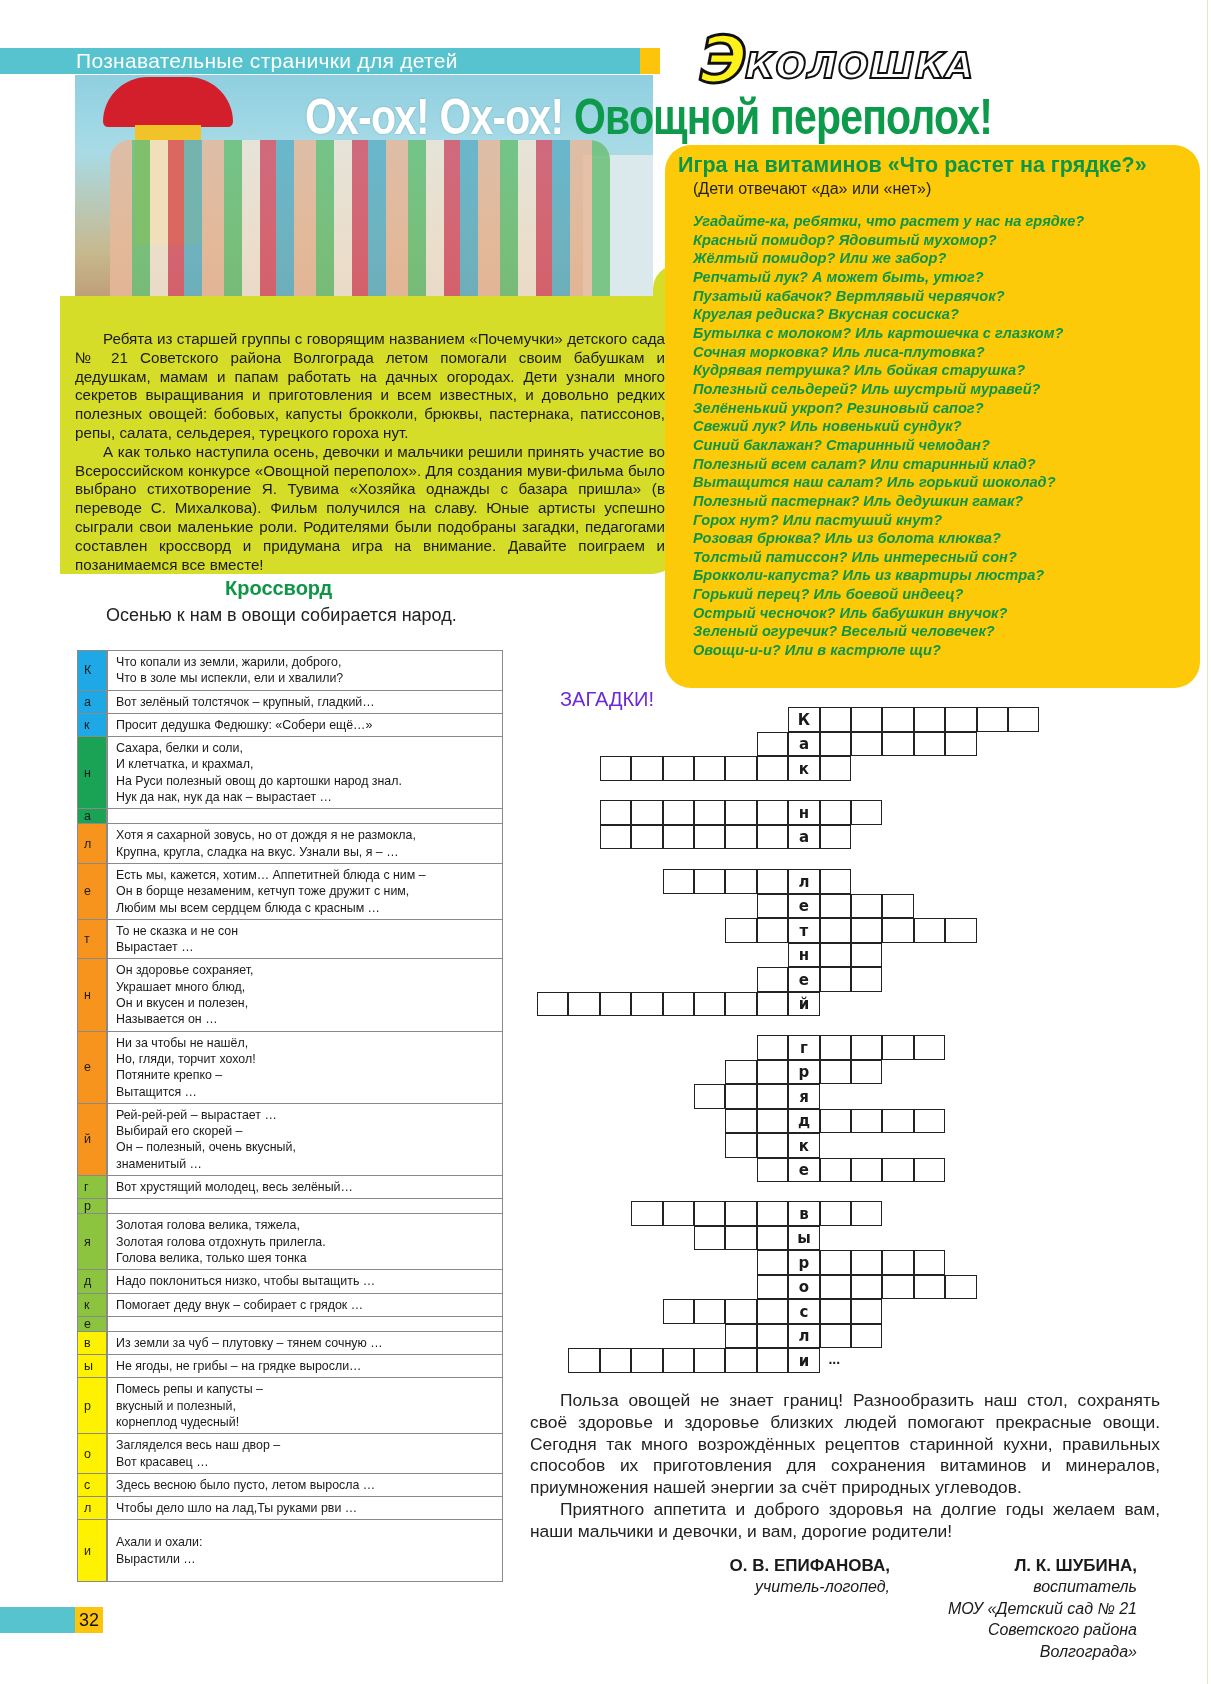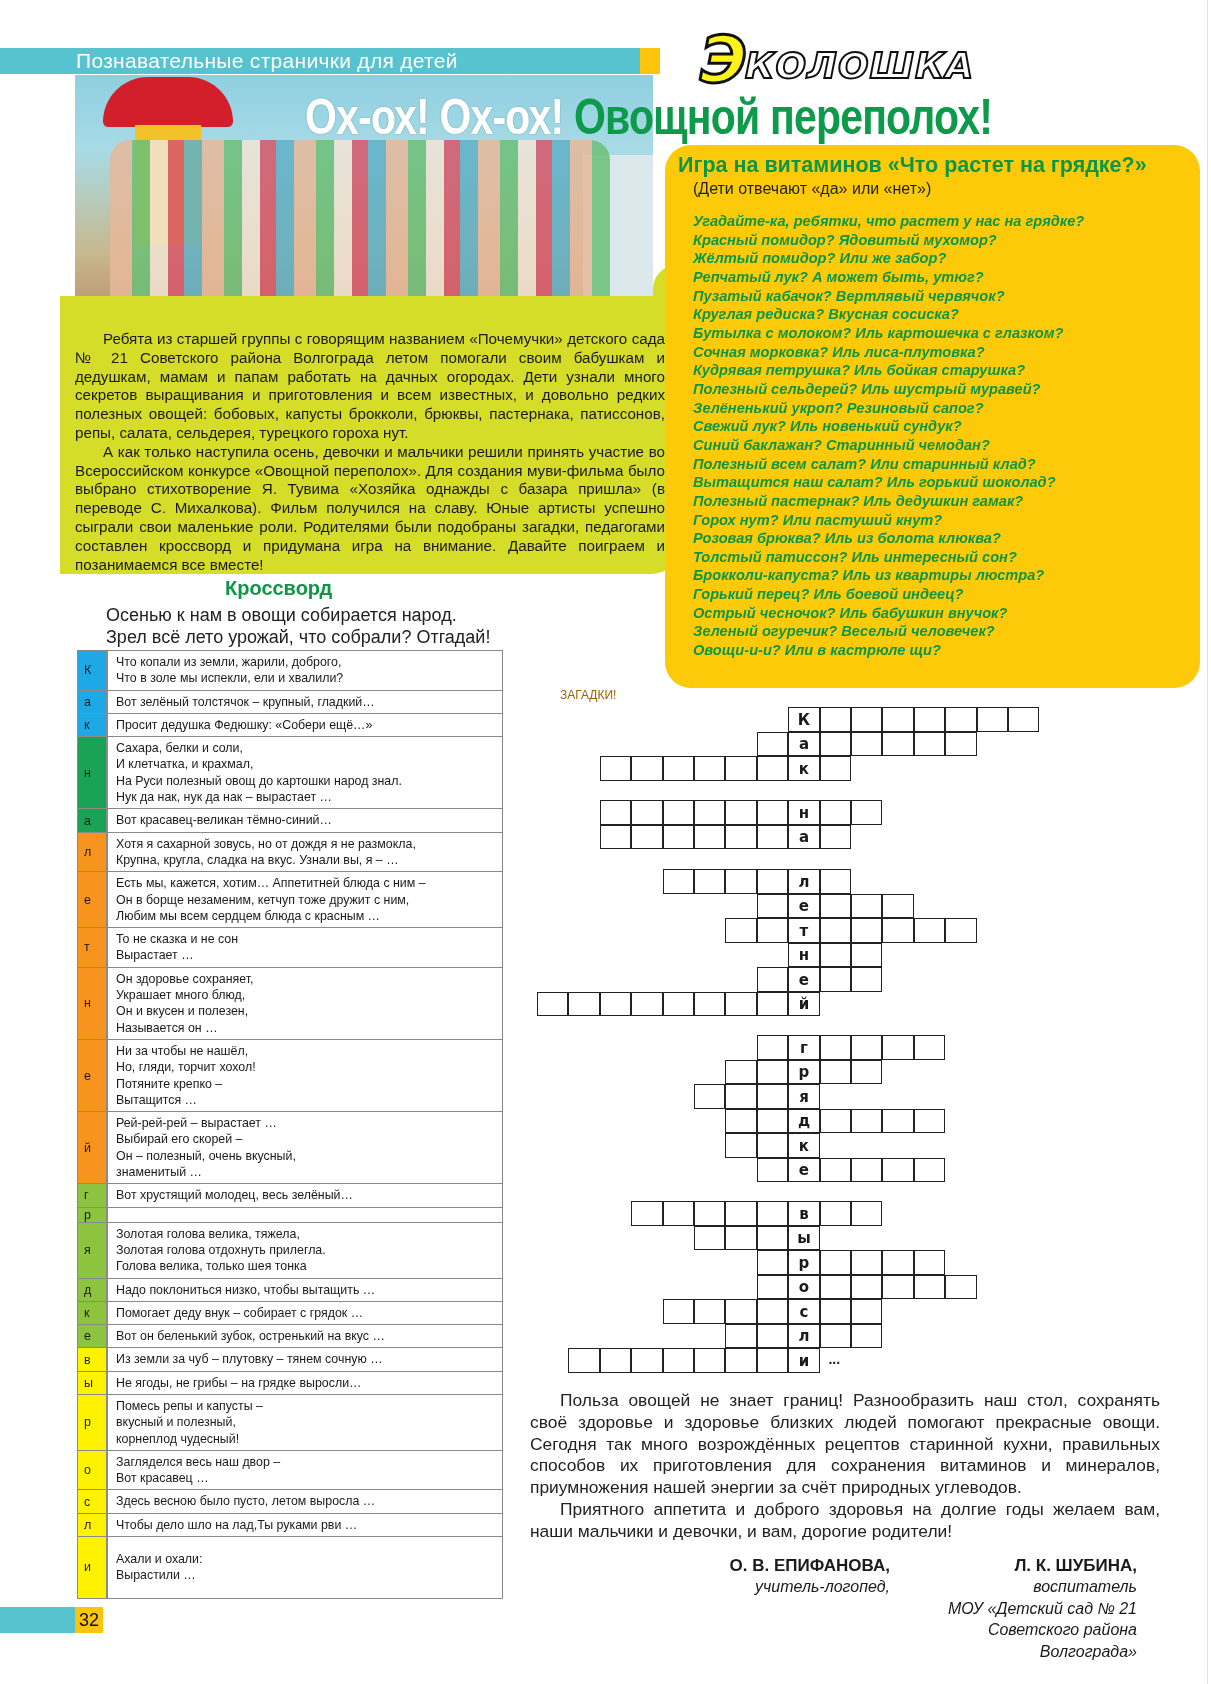--- a/index.html
+++ b/index.html
@@ -56,21 +56,21 @@
   .riddles .riddle-row:last-child { border-bottom: 1.5px solid #8a8a8a; }
   .riddle-letter { width: 30px; flex: 0 0 30px; display: flex; align-items: center; padding-left: 6px; font-size: 12.5px; border-right: 2px solid #8a8a8a; }
   .riddle-text { padding: 3px 6px 3px 8px; line-height: 16.3px; white-space: pre-line; flex: 1; }
   .c-blue { background: #1ea9e6; }
   .c-green { background: #1aa255; }
   .c-orange { background: #f7941d; }
   .c-lime { background: #8cc43f; }
   .c-yellow { background: #fff200; }
 
   
-  .zagadki { left: 560px; top: 688px; font-size: 12px; color: #a16207; }
+  .zagadki { left: 560px; top: 688px; font-size: 20px; color: #6d28d9; }
   .cw-cell { position: absolute; width: 31.4px; height: 24.5px; border: 1.5px solid #222; margin-left: -0.75px; margin-top: -0.75px;
              display: flex; align-items: center; justify-content: center; font-weight: 700; font-size: 15px; font-family: "DejaVu Sans", sans-serif; background: #fff; }
   .cw-ellipsis { position: absolute; font-size: 14px; font-weight: 700; }
 
   
   .outro { left: 530px; top: 1390px; width: 630px; font-size: 17.4px; line-height: 21.8px; text-align: justify; color: #222;
            font-family: "Liberation Sans Narrow", "Liberation Sans", sans-serif; }
   .outro p { text-indent: 30px; }
 
   .sig-name { font-weight: 700; font-size: 17px; }
@@ -139,21 +139,20 @@
     <div>Брокколи-капуста? Иль из квартиры люстра?</div>
     <div>Горький перец? Иль боевой индеец?</div>
     <div>Острый чесночок? Иль бабушкин внучок?</div>
     <div>Зеленый огуречик? Веселый человечек?</div>
     <div>Овощи-и-и? Или в кастрюле щи?</div>
   </div>
 
 <div class="abs cw-title">Кроссворд</div>
 <div class="abs cw-intro">
   <div>Осенью к нам в овощи собирается народ.</div>
-  <div>Зрел всё лето урожай, что собрали? Отгадай!</div>
 </div>
 
 <div class="abs riddles" id="riddles">
     <div class="riddle-row">
       <div class="riddle-letter c-blue">К</div>
       <div class="riddle-text">Что копали из земли, жарили, доброго,
 Что в золе мы испекли, ели и хвалили?</div>
     </div>
     <div class="riddle-row">
       <div class="riddle-letter c-blue">а</div>
@@ -165,21 +164,20 @@
     </div>
     <div class="riddle-row">
       <div class="riddle-letter c-green">н</div>
       <div class="riddle-text">Сахара, белки и соли,
 И клетчатка, и крахмал,
 На Руси полезный овощ до картошки народ знал.
 Нук да нак, нук да нак – вырастает …</div>
     </div>
     <div class="riddle-row">
       <div class="riddle-letter c-green">а</div>
-      <div class="riddle-text">Вот красавец-великан тёмно-синий…</div>
     </div>
     <div class="riddle-row">
       <div class="riddle-letter c-orange">л</div>
       <div class="riddle-text">Хотя я сахарной зовусь, но от дождя я не размокла,
 Крупна, кругла, сладка на вкус. Узнали вы, я – …</div>
     </div>
     <div class="riddle-row">
       <div class="riddle-letter c-orange">е</div>
       <div class="riddle-text">Есть мы, кажется, хотим… Аппетитней блюда с ним –
 Он в борще незаменим, кетчуп тоже дружит с ним,
@@ -227,21 +225,20 @@
     <div class="riddle-row">
       <div class="riddle-letter c-lime">д</div>
       <div class="riddle-text">Надо поклониться низко, чтобы вытащить …</div>
     </div>
     <div class="riddle-row">
       <div class="riddle-letter c-lime">к</div>
       <div class="riddle-text">Помогает деду внук – собирает с грядок …</div>
     </div>
     <div class="riddle-row">
       <div class="riddle-letter c-lime">е</div>
-      <div class="riddle-text">Вот он беленький зубок, остренький на вкус …</div>
     </div>
     <div class="riddle-row">
       <div class="riddle-letter c-yellow">в</div>
       <div class="riddle-text">Из земли за чуб – плутовку – тянем сочную …</div>
     </div>
     <div class="riddle-row">
       <div class="riddle-letter c-yellow">ы</div>
       <div class="riddle-text">Не ягоды, не грибы – на грядке выросли…</div>
     </div>
     <div class="riddle-row">

